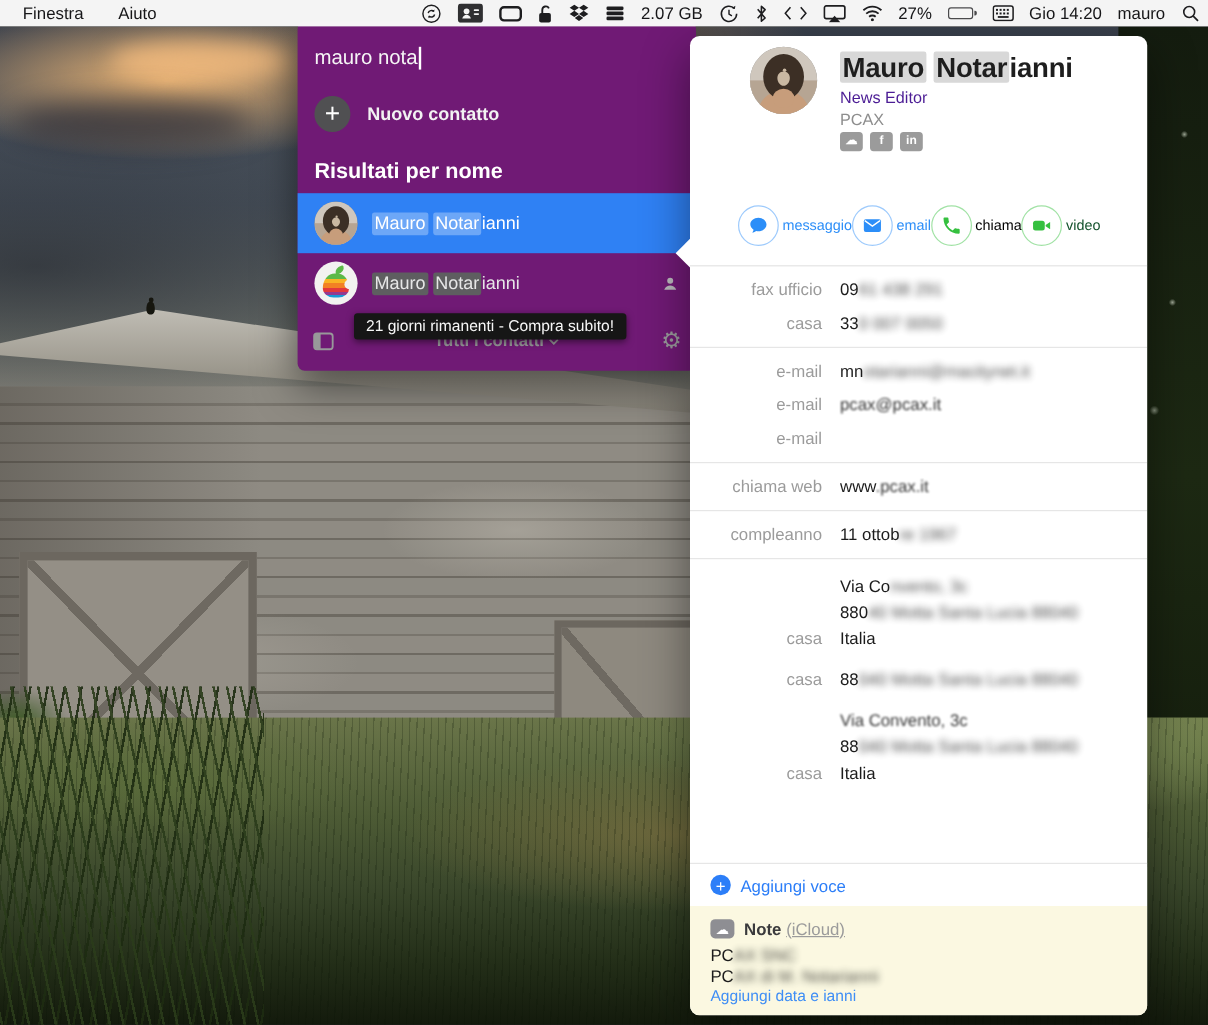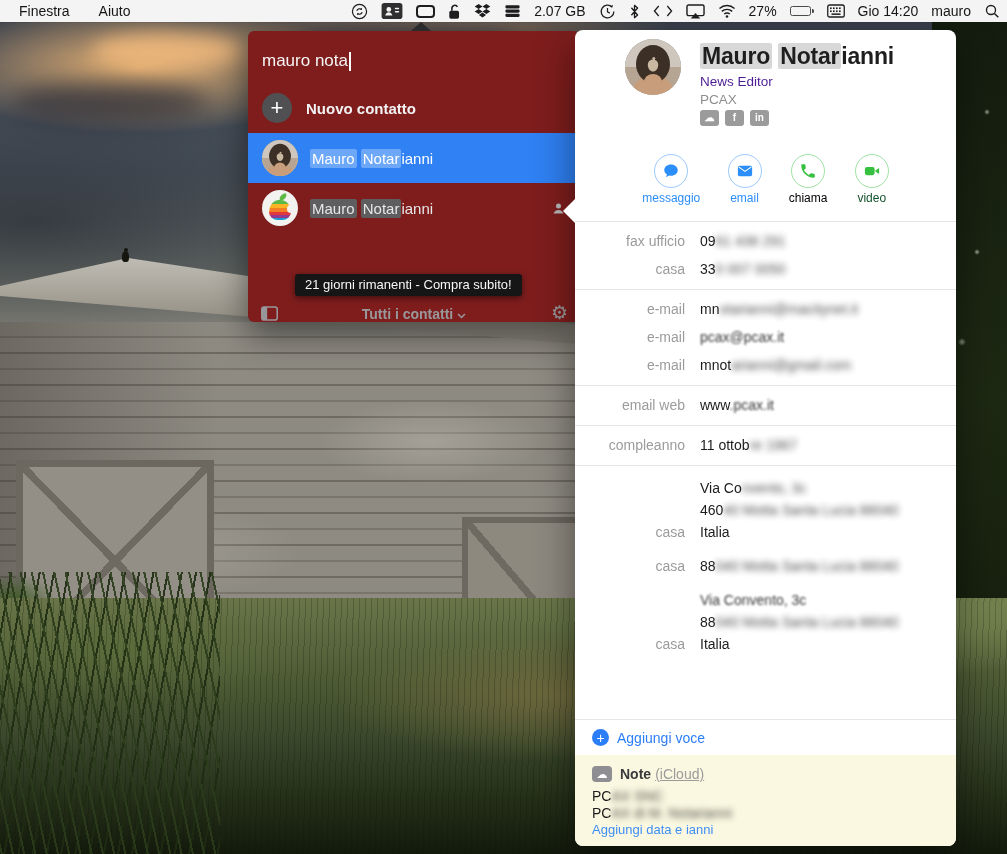--- a/index.html
+++ b/index.html
@@ -69,21 +69,21 @@
   .mb-right{margin-left:auto;display:flex;align-items:center;gap:13px;padding-right:7px;}
   .sicon{display:inline-flex;align-items:center;justify-content:center;height:18px;}
   .sicon svg{display:block;}
   .box-icon{width:19px;height:13px;border:2px solid #1d1d1f;border-radius:4px;box-sizing:border-box;}
   .battery-wrap{display:flex;align-items:center;gap:1px;}
   .battery-shell{width:21px;height:10px;border:1px solid #4a4a4c;border-radius:2.5px;padding:1px;box-sizing:border-box;}
   .battery-fill{height:100%;background:#2d2d2f;border-radius:1px;}
   .battery-cap{width:2px;height:4px;background:#4a4a4c;border-radius:0 1.5px 1.5px 0;}
 
   
-  .popup{position:absolute;left:248px;top:31px;width:332px;height:291px;background:#7f1d1d;border-radius:6px;
+  .popup{position:absolute;left:248px;top:18px;width:332px;height:291px;background:#701a75;border-radius:6px;
     z-index:30;box-shadow:0 12px 34px rgba(0,0,0,.5);color:#ececec;}
   .popup .notch{position:absolute;left:163px;top:-9px;width:0;height:0;
     border-left:10px solid transparent;border-right:10px solid transparent;border-bottom:9px solid #2b2b2d;}
   .searchrow{height:52px;display:flex;align-items:center;padding:4px 14px 0 14px;font-size:17px;color:#f5f5f5;}
   .caret{display:inline-block;width:1.5px;height:19px;background:#fff;margin-left:1px;vertical-align:-3px;}
   .newcontact{display:flex;align-items:center;gap:14px;padding:6px 14px 10px 14px;}
   .plus-circle{width:30px;height:30px;border-radius:50%;background:#505052;color:#fff;display:flex;align-items:center;justify-content:center;font-size:22px;font-weight:300;line-height:1;}
   .newcontact .lbl{font-size:15px;font-weight:600;color:#f2f2f2;}
   .results-header{font-size:18px;font-weight:700;color:#fff;padding:12px 14px 8px 14px;}
   .rrow{height:50px;display:flex;align-items:center;gap:12px;padding:0 14px;position:relative;}
@@ -96,21 +96,21 @@
   .avatar svg{width:100%;height:100%;display:block;}
   .apple-avatar{background:#f2f2f0;}
   .apple-body{position:absolute;left:7px;top:10px;width:22px;height:20px;
     border-radius:10px 10px 9px 9px / 12px 12px 8px 8px;
     background:linear-gradient(180deg,#5cb947 0 22%,#f9b324 22% 40%,#f28024 40% 58%,#e2383d 58% 76%,#94398f 76% 88%,#1899d6 88% 100%);}
   .apple-bite{position:absolute;right:3px;top:15px;width:8px;height:8px;background:#f2f2f0;border-radius:50%;}
   .apple-leaf{position:absolute;left:17px;top:4px;width:8px;height:6px;background:#5cb947;border-radius:80% 20% 80% 20%;transform:rotate(-18deg);}
   .rowbadge{margin-left:auto;display:flex;align-items:center;}
   .tooltip{position:absolute;left:47px;top:243px;background:#161616;color:#f7f7f7;font-size:13px;
     padding:3px 10px 4px 10px;border-radius:3px;white-space:nowrap;z-index:35;box-shadow:0 2px 6px rgba(0,0,0,.5);}
-  .pfooter{position:absolute;left:0;bottom:0;width:100%;height:34px;display:flex;align-items:flex-end;padding:0 12px;box-sizing:border-box;}
+  .pfooter{position:absolute;left:0;bottom:0;width:100%;height:34px;display:flex;align-items:flex-start;padding:0 12px;box-sizing:border-box;}
   .pfooter .filter{position:absolute;left:0;right:0;text-align:center;font-size:14px;font-weight:600;color:#98989a;}
   .pfooter .gear{margin-left:auto;font-size:19px;color:#98989a;line-height:1;}
   .chev{display:inline-block;margin-left:4px;}
 
   
   .card{position:absolute;left:575px;top:30px;width:381px;height:816px;background:#fff;border-radius:8px;
     z-index:32;box-shadow:0 14px 40px rgba(0,0,0,.45);overflow:visible;}
   .card .lnotch{position:absolute;left:-12px;top:169px;width:0;height:0;
     border-top:12px solid transparent;border-bottom:12px solid transparent;border-right:12px solid #fff;}
   .card-inner{position:absolute;inset:0;border-radius:8px;overflow:hidden;}
@@ -118,21 +118,21 @@
   .chead .avatar{position:absolute;left:50px;top:9px;width:56px;height:56px;}
   .cname{position:absolute;left:125px;top:13px;font-size:23px;font-weight:600;color:#1e1e1e;letter-spacing:-.2px;}
   .cname .hl{background:#d8d8d8;border-radius:2px;padding:0 2px;}
   .ctitle{position:absolute;left:125px;top:44px;font-size:13.5px;color:#4c1d95;}
   .ccompany{position:absolute;left:125px;top:62px;font-size:13.5px;color:#8e8e8e;}
   .social{position:absolute;left:125px;top:80px;display:flex;gap:6px;}
   .sbadge{width:19px;height:16px;border-radius:3px;background:#9b9b9b;color:#fff;display:flex;align-items:center;justify-content:center;
     font-size:10px;font-weight:700;line-height:1;}
   .actions{position:absolute;left:0;top:118px;width:100%;height:74px;display:flex;justify-content:space-evenly;
     padding:0 40px;box-sizing:border-box;border-bottom:1px solid #e4e4e4;}
-  .action{display:flex;flex-direction:column;align-items:center;gap:3px;padding-top:6px;cursor:default;}
+  .action{display:flex;flex-direction:row;align-items:center;gap:3px;padding-top:6px;cursor:default;}
   .acircle{width:34px;height:34px;border-radius:50%;display:flex;align-items:center;justify-content:center;box-sizing:border-box;}
   .acircle svg{width:18px;height:18px;display:block;}
   .action .albl{font-size:12px;}
   .fields{position:absolute;left:0;top:192px;width:100%;bottom:127px;overflow:hidden;font-size:14px;}
   .fgroup{padding:5px 0 6px 0;border-bottom:1px solid #e6e6e6;}
   .fgroup.last{border-bottom:none;}
   .frow{display:flex;padding:3px 0;align-items:flex-end;}
   .frow.addr{padding:6px 0;}
   .flabel{width:110px;flex:0 0 110px;text-align:right;padding-right:15px;color:#9b9b9b;line-height:22px;}
   .fvalue{flex:1;color:#1c1c1c;line-height:22px;padding-right:16px;}
@@ -280,20 +280,21 @@
 <div class="popup">
   <div class="notch"></div>
   <div class="searchrow">
     <span>mauro nota</span>
       <span class="caret"></span>
   </div>
   <div class="newcontact">
     <span class="plus-circle">+</span>
     <span class="lbl">Nuovo contatto</span>
   </div>
+  <div class="results-header">Risultati per nome</div>
   <div id="results">
       <div class="rrow selected">
         <span class="avatar">
           <svg viewBox="0 0 56 56">
             <rect width="56" height="56" fill="#cfc7bd"></rect>
             <rect y="28" width="56" height="28" fill="#b6a593"></rect>
             <path d="M6 56c2.5-13 9-19 22-19s19.5 6 22 19z" fill="#c79d7b"></path>
             <ellipse cx="28" cy="25" rx="17" ry="19" fill="#3c2f25"></ellipse>
             <ellipse cx="28" cy="43" rx="9" ry="8" fill="#c79d7b"></ellipse>
             <path d="M28 20.5c3.1 0 5.2 2.4 5.2 5.4 0 3.6-2.6 6.6-5.2 6.6s-5.2-3-5.2-6.6c0-3 2.1-5.4 5.2-5.4z" fill="#c9b8a2"></path>
@@ -417,47 +418,44 @@
             </div>
           </div>
           <div class="frow">
             <div class="flabel">e-mail</div>
             <div class="fvalue">
               <div><span class="b2">pcax@pcax.it</span></div>
             </div>
           </div>
           <div class="frow">
             <div class="flabel">e-mail</div>
-            <div class="fvalue">
-              <div><span>mnot</span><span class="b1">arianni@gmail.com</span></div>
-            </div>
           </div>
         </div>
         <div class="fgroup">
           <div class="frow">
-            <div class="flabel">email web</div>
+            <div class="flabel">chiama web</div>
             <div class="fvalue">
               <div><span>www</span><span class="b2">.pcax.it</span></div>
             </div>
           </div>
         </div>
         <div class="fgroup">
           <div class="frow">
             <div class="flabel">compleanno</div>
             <div class="fvalue">
               <div><span>11 ottob</span><span class="b1">re 1967</span></div>
             </div>
           </div>
         </div>
         <div class="fgroup last">
           <div class="frow addr">
             <div class="flabel">casa</div>
             <div class="fvalue">
               <div><span>Via Co</span><span class="b1">nvento, 3c</span></div>
-              <div><span>460</span><span class="b1">40  Motta Santa Lucia  88040</span></div>
+              <div><span>880</span><span class="b1">40  Motta Santa Lucia  88040</span></div>
               <div><span>Italia</span></div>
             </div>
           </div>
           <div class="frow addr">
             <div class="flabel">casa</div>
             <div class="fvalue">
               <div><span>88</span><span class="b1">040  Motta Santa Lucia  88040</span></div>
             </div>
           </div>
           <div class="frow addr">

